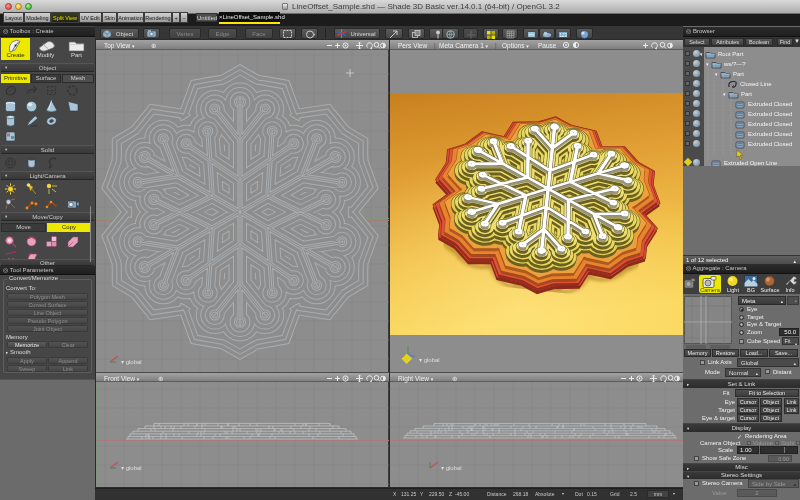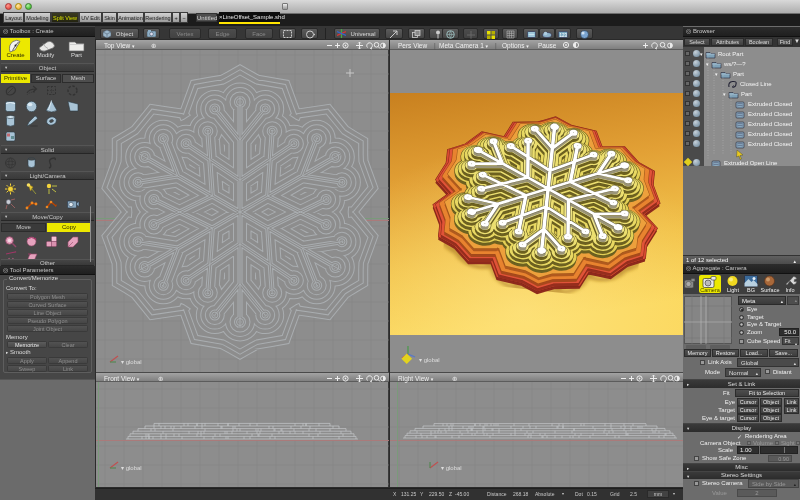--- a/index.html
+++ b/index.html
@@ -15,20 +15,21 @@
 .tinytxt{font-size:6px;color:#ddd;}
 </style></head>
 <body>
 <div id="stage">
 
 <div class="abs" style="left:0;top:0;width:800px;height:14px;background:linear-gradient(#d9d9d9,#adadad);border-bottom:1px solid #6e6e6e;">
   <div class="abs" style="left:5px;top:3px;width:7px;height:7px;border-radius:50%;background:radial-gradient(circle at 35% 30%,#ff9a92,#ec5b51 60%,#c63a30);border:0.5px solid #a33;"></div>
   <div class="abs" style="left:15px;top:3px;width:7px;height:7px;border-radius:50%;background:radial-gradient(circle at 35% 30%,#ffe9a8,#f5bd4f 60%,#d29a34);border:0.5px solid #a80;"></div>
   <div class="abs" style="left:25px;top:3px;width:7px;height:7px;border-radius:50%;background:radial-gradient(circle at 35% 30%,#b5f0a8,#57c943 60%,#3a9e2f);border:0.5px solid #3a7d2f;"></div>
   <div class="abs" style="left:282px;top:3px;width:6px;height:7px;background:linear-gradient(#eee,#999);border:0.5px solid #777;border-radius:1px;"></div>
+  <div class="abs" style="left:292px;top:2px;font-size:8px;color:#3d3d3d;white-space:nowrap;">LineOffset_Sample.shd — Shade 3D Basic ver.14.0.1 (64-bit) / OpenGL 3.2</div>
 </div>
 
 <div class="abs" style="left:0;top:14px;width:800px;height:12px;background:#1c1c1c;"></div>
 <div class="abs" style="left:3px;top:12px;height:11px;display:flex;">
   <div class="wtab" style="width:21px;">Layout</div>
       <div class="wtab" style="width:27px;">Modeling</div>
       <div class="wtab" id="wactive" style="width:28px;">Split View</div>
       <div class="wtab" style="width:23px;">UV Edit</div>
       <div class="wtab" style="width:15px;">Skin</div>
       <div class="wtab" style="width:27px;">Animation</div>

